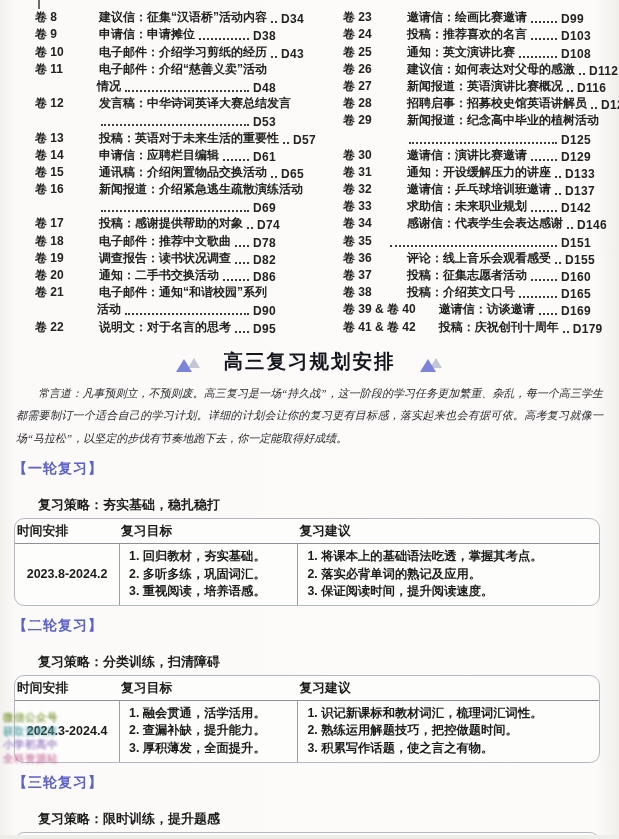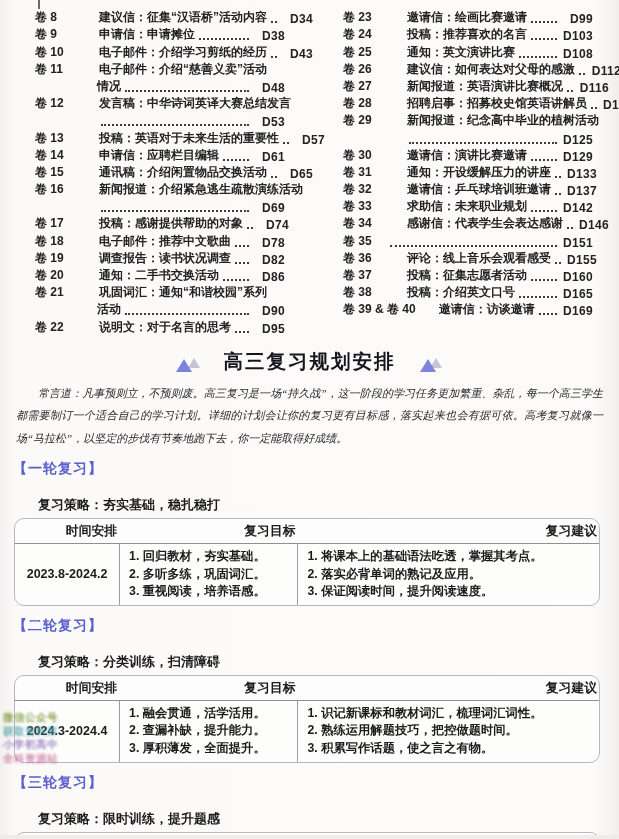--- a/index.html
+++ b/index.html
@@ -15,21 +15,21 @@
   .top-tick{position:absolute;left:38px;top:0;width:2px;height:9px;background:#6b6b6b;}
 
   
   .toc{display:flex;gap:58px;padding:9px 26px 0 35px;}
   .toc-col{flex:1;min-width:0;}
   .toc-entry{font-size:12px;font-weight:600;color:#222;}
   .toc-line{display:flex;align-items:flex-end;height:17.2px;white-space:nowrap;}
   .vol{flex:none;min-width:41px;padding-right:2px;}
   .t-text{flex:none;margin-left:21px;}
   .leader{flex:1;min-width:6px;border-bottom:2px dotted #3d3d3d;margin:0 4px 3px 4px;}
-  .pg{flex:none;min-width:32px;text-align:right;letter-spacing:.3px;}
+  .pg{flex:none;min-width:32px;letter-spacing:.3px;}
   .toc-line.cont{padding-left:41px;}
 
   
   .main-title{display:flex;justify-content:center;align-items:flex-end;gap:20px;margin-top:13px;height:24px;}
   .main-title h1{margin:0;font-size:19.5px;font-weight:700;letter-spacing:2px;color:#15151d;line-height:24px;}
   .deco{position:relative;width:28px;height:17px;}
   .deco i{position:absolute;width:0;height:0;display:block;}
   .deco .t-purple{border-left:8px solid transparent;border-right:8px solid transparent;
     border-bottom:13px solid var(--tri-purple,#7d83dd);bottom:1px;}
   .deco .t-gray{border-left:6px solid transparent;border-right:6px solid transparent;
@@ -42,21 +42,21 @@
     font-style:italic;font-size:11px;line-height:22.5px;text-indent:2em;
     text-align:justify;color:#26262a;font-weight:500;}
 
   
   .round-label{color:var(--accent,#5a61cc);font-weight:700;font-size:14px;
     margin:11px 0 0 13px;letter-spacing:1px;}
   .strategy{font-weight:700;font-size:13px;margin:18px 0 2px 38px;color:#1b1b1b;}
   table.round-table{width:586px;margin:4px auto 0 14px;border-collapse:separate;border-spacing:0;
     border:1.5px solid #b6b7c4;border-radius:10px;font-size:12.3px;color:#1b1b1b;
     table-layout:fixed;background:#fdfdfb;}
-  .round-table th{font-weight:700;font-size:12.8px;text-align:right;
+  .round-table th{font-weight:700;font-size:12.8px;text-align:left;
     padding:4px 2px 3px;border-bottom:1.5px solid #8e8f99;}
   .round-table th.c1{width:17.5%;} .round-table th.c2{width:30.5%;} .round-table th.c3{width:52%;}
   .round-table td{vertical-align:middle;}
   .round-table td.period{text-align:center;font-weight:600;font-size:12.5px;}
   .round-table td.cell{padding:4px 8px 4px 9px;border-left:1.5px solid #9b9ca9;}
   .round-table .item{line-height:17.6px;font-weight:600;}
 
   
   .watermark{position:absolute;left:3px;top:711px;filter:blur(1.3px);opacity:.85;
     font-size:10.5px;font-weight:700;line-height:13.5px;letter-spacing:.5px;pointer-events:none;}
@@ -178,21 +178,21 @@
           <div class="toc-line">
             <span class="vol">卷 20</span>
             <span class="t-text">通知：二手书交换活动</span>
             <span class="leader"></span>
             <span class="pg">D86</span>
           </div>
         </div>
         <div class="toc-entry">
           <div class="toc-line">
             <span class="vol">卷 21</span>
-            <span class="t-text">巩固词汇：通知“和谐校园”系列</span>
+            <span class="t-text">电子邮件：通知“和谐校园”系列</span>
           </div>
           <div class="toc-line cont">
             <span class="t-text">活动</span>
             <span class="leader"></span>
             <span class="pg">D90</span>
           </div>
         </div>
         <div class="toc-entry">
           <div class="toc-line">
             <span class="vol">卷 22</span>
@@ -332,20 +332,28 @@
             <span class="leader"></span>
             <span class="pg">D165</span>
           </div>
         </div>
         <div class="toc-entry">
           <div class="toc-line">
             <span class="vol">卷 39 &amp; 卷 40</span>
             <span class="t-text">邀请信：访谈邀请</span>
             <span class="leader"></span>
             <span class="pg">D169</span>
+          </div>
+        </div>
+        <div class="toc-entry">
+          <div class="toc-line">
+            <span class="vol">卷 41 &amp; 卷 42</span>
+            <span class="t-text">投稿：庆祝创刊十周年</span>
+            <span class="leader"></span>
+            <span class="pg">D179</span>
           </div>
         </div>
       </div>
   </div>
 
   <div class="main-title">
     <span class="deco deco-l">
         <i class="t-gray"></i>
         <i class="t-purple"></i>
       </span>

